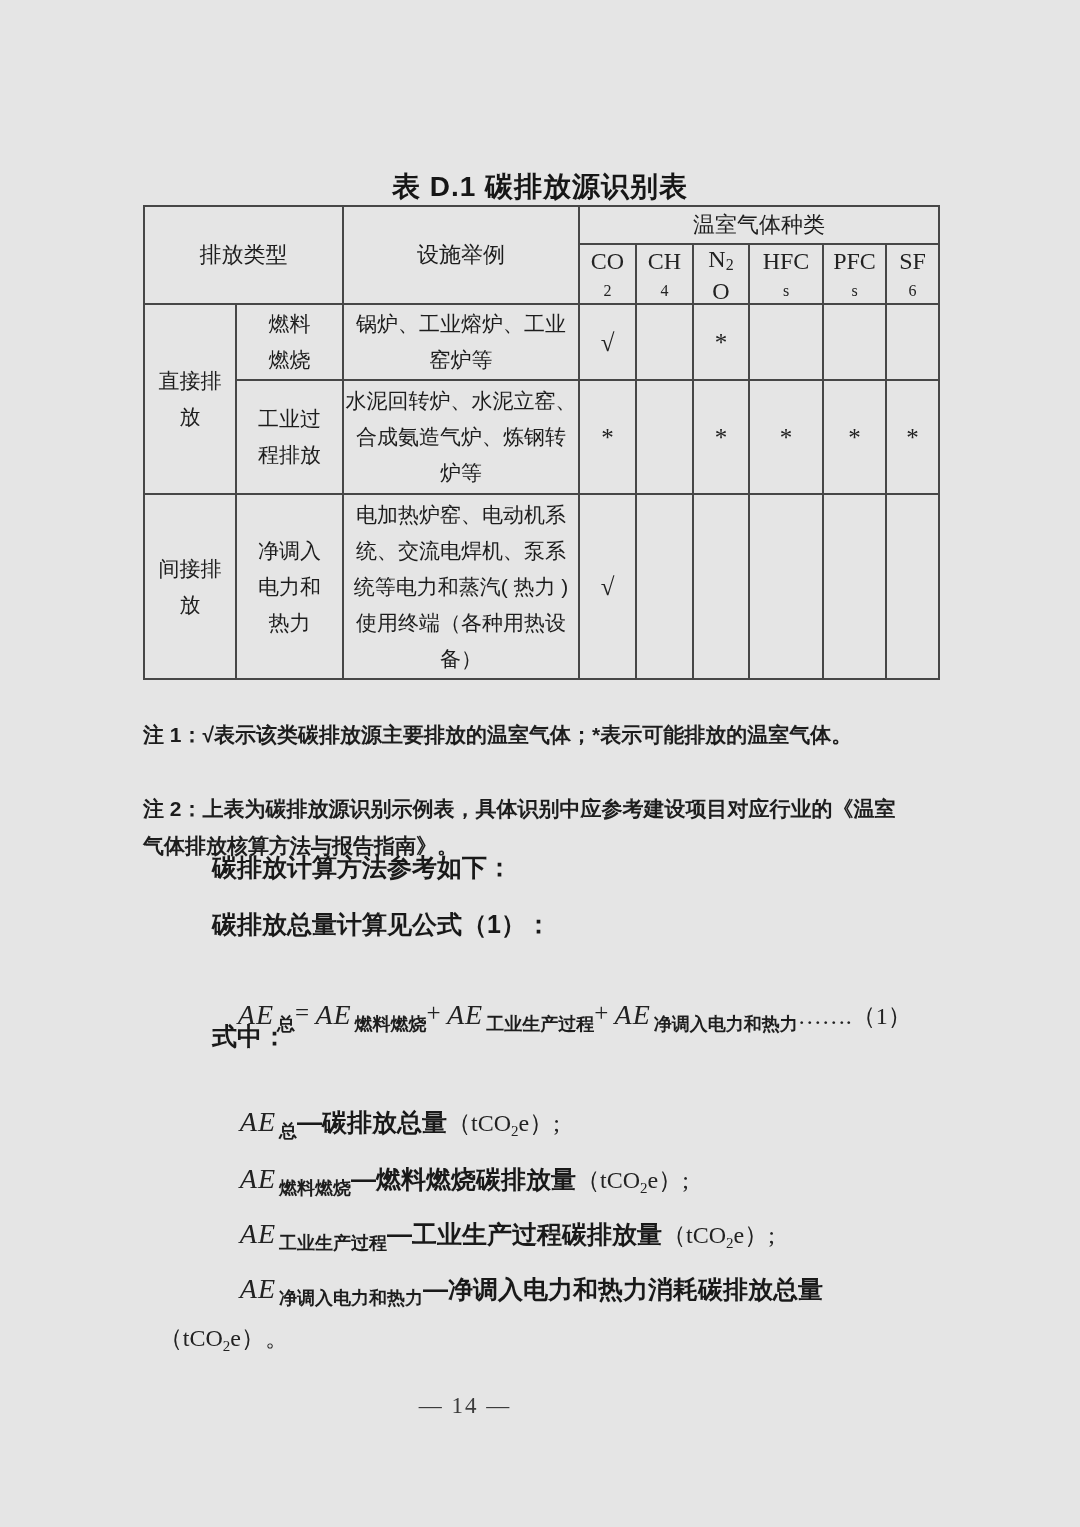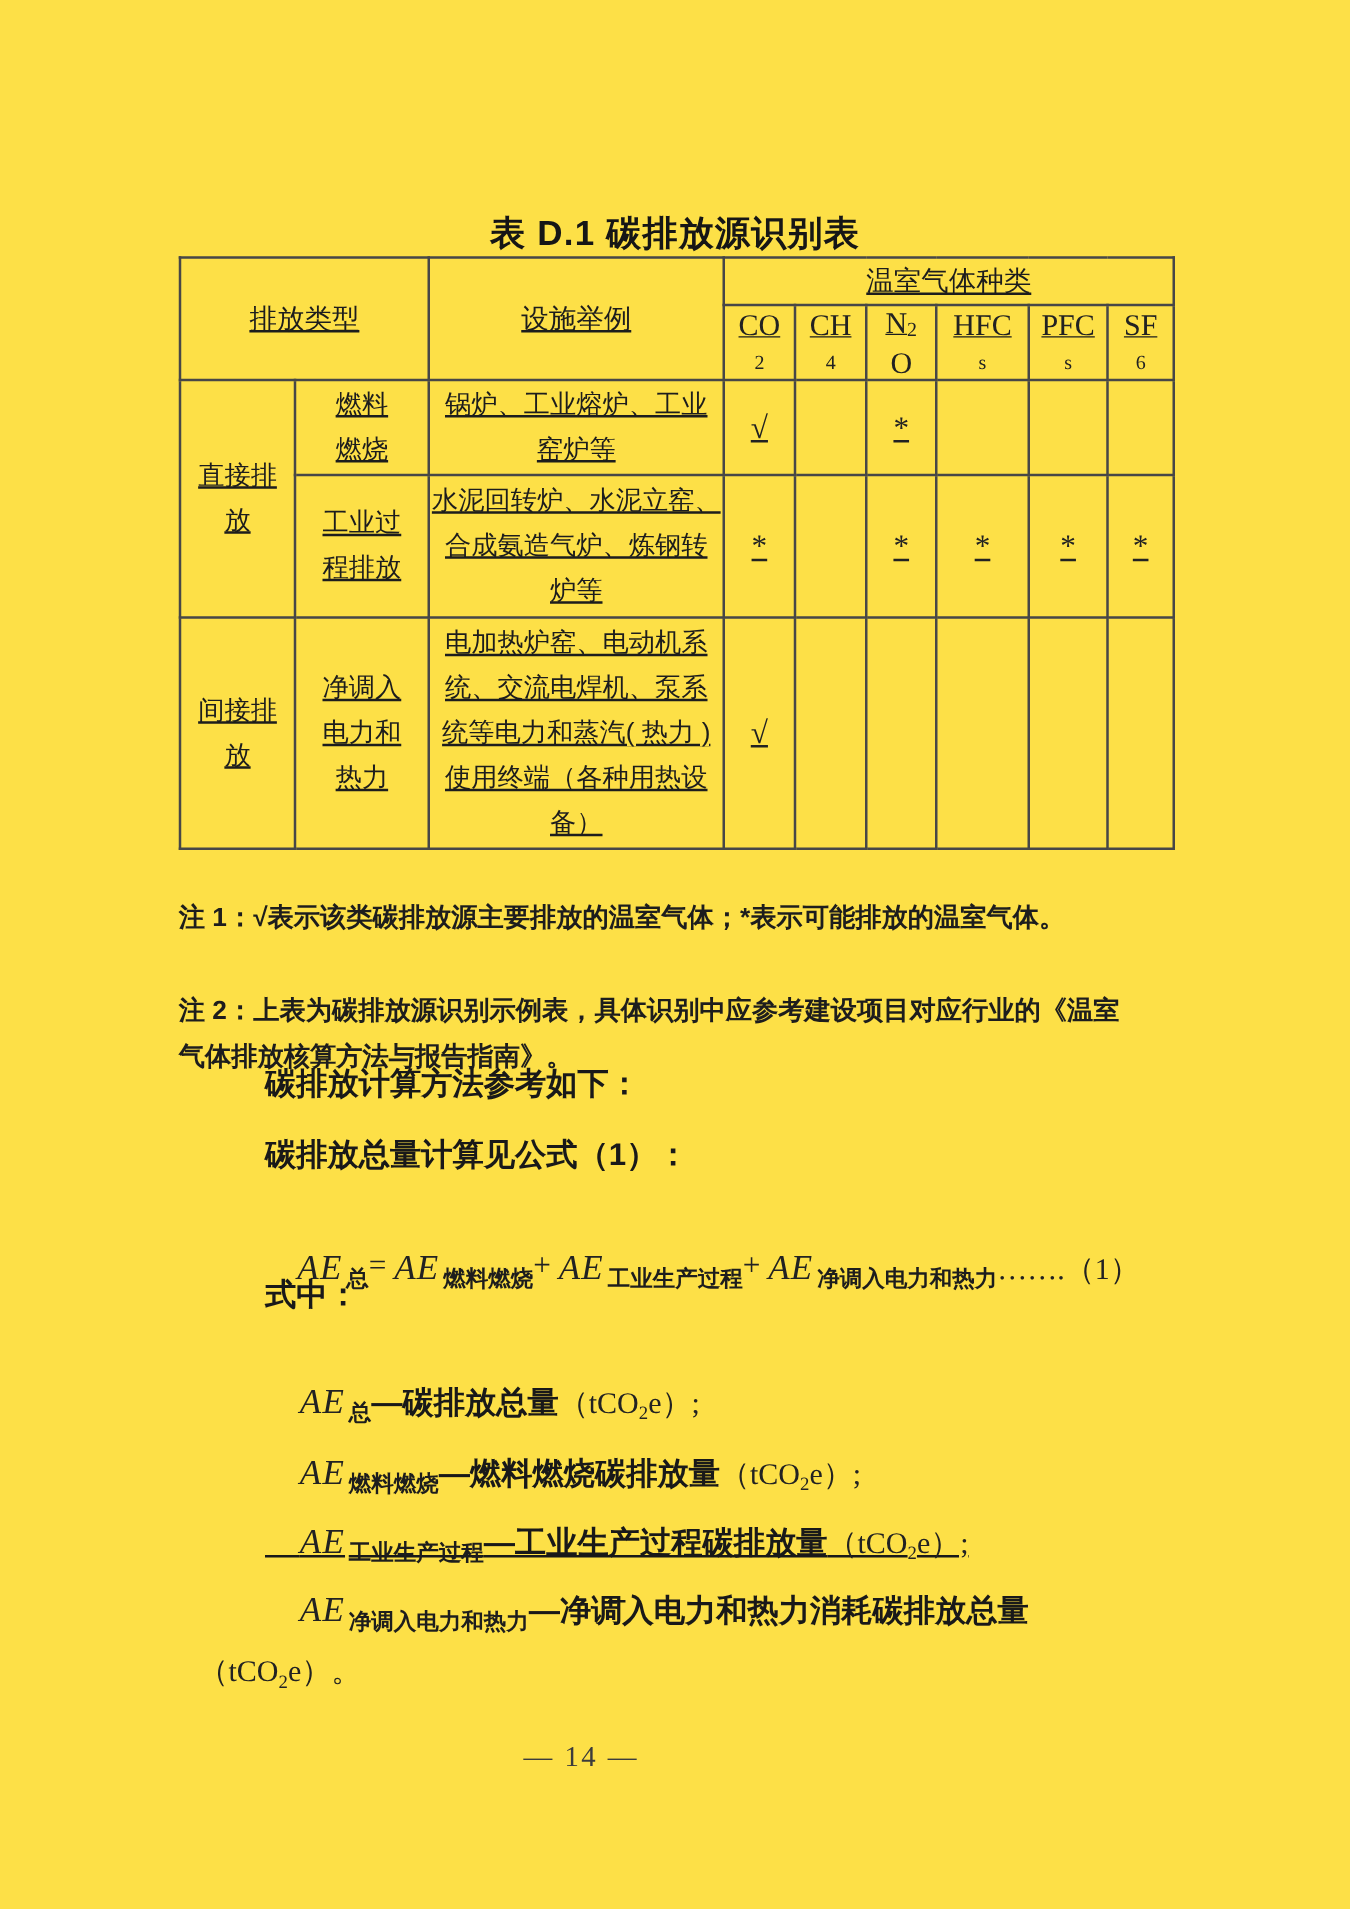--- a/index.html
+++ b/index.html
@@ -1,25 +1,25 @@
 <!DOCTYPE html>
 <html><head>
 <meta charset="utf-8">
 <style>
   html,body{margin:0;padding:0;background:#ffffff;}
-  .page{position:relative;width:1080px;height:1527px;background:#fde047;overflow:hidden;
+  .page{position:relative;width:1080px;height:1527px;background:#e5e5e5;overflow:hidden;
         font-family:"Liberation Sans",sans-serif;color:#1d1d1d;}
 
   
   .doc-title{position:absolute;top:171px;left:0;width:1080px;text-align:center;
              font:bold 28px/32px "Liberation Sans",sans-serif;color:#161616;letter-spacing:1px;}
 
   
   table.ghg{position:absolute;left:143px;top:205px;width:795px;border-collapse:collapse;table-layout:fixed;}
-  table.ghg td,table.ghg th{border:2px solid #474747;padding:0;text-align:center;vertical-align:middle;font-weight:normal;overflow:hidden;text-decoration:underline;}
+  table.ghg td,table.ghg th{border:2px solid #474747;padding:0;text-align:center;vertical-align:middle;font-weight:normal;overflow:hidden;}
   tr.thr1{height:38px;} tr.thr2{height:52px;} tr.r1{height:76px;} tr.r2{height:114px;} tr.r3{height:185px;}
   .cell-zh{font:600 21px/36px "Liberation Sans",sans-serif;white-space:pre;color:#1d1d1d;}
   tr.r3 .cell-zh{line-height:36px;}
   .hdr-zh{font:600 22px/28px "Liberation Sans",sans-serif;color:#1d1d1d;}
   .gas-letters{font:24px/28px "Liberation Serif",serif;color:#222;margin-top:17px;}
   .g1sub{font-size:16px;vertical-align:-3px;}
   .gas-sub-line{display:inline-block;font:16px/20px "Liberation Serif",serif;color:#222;}
   .gas-big-line{display:inline-block;font:24px/24px "Liberation Serif",serif;color:#222;}
   .mark{font:25px/25px "Liberation Serif",serif;color:#222;}
 
@@ -138,21 +138,21 @@
   <div class="bodyline" style="top:1018px;left:212px;">式中：</div>
 
   <div class="bodyline" style="top:1068px;left:212px;">
     <span class="ae">AE</span><span class="fsub">总</span><span class="def-desc">—碳排放总量</span><span class="unit">（tCO</span><span class="unit-sub">2</span><span class="unit">e）;</span>
   </div>
 
   <div class="bodyline" style="top:1125px;left:212px;">
     <span class="ae">AE</span><span class="fsub">燃料燃烧</span><span class="def-desc">—燃料燃烧碳排放量</span><span class="unit">（tCO</span><span class="unit-sub">2</span><span class="unit">e）;</span>
   </div>
 
-  <div class="bodyline" style="top:1180px;left:212px;text-decoration:underline;">
+  <div class="bodyline" style="top:1180px;left:212px;">
     <span class="ae">AE</span><span class="fsub">工业生产过程</span><span class="def-desc">—工业生产过程碳排放量</span><span class="unit">（tCO</span><span class="unit-sub">2</span><span class="unit">e）;</span>
   </div>
 
   <div class="bodyline" style="top:1235px;left:212px;">
     <span class="ae">AE</span><span class="fsub">净调入电力和热力</span><span class="def-desc">—净调入电力和热力消耗碳排放总量</span>
   </div>
 
   <div class="bodyline" style="top:1283px;left:131px;">
     <span class="unit">（tCO</span><span class="unit-sub">2</span><span class="unit">e）。</span>
   </div>

